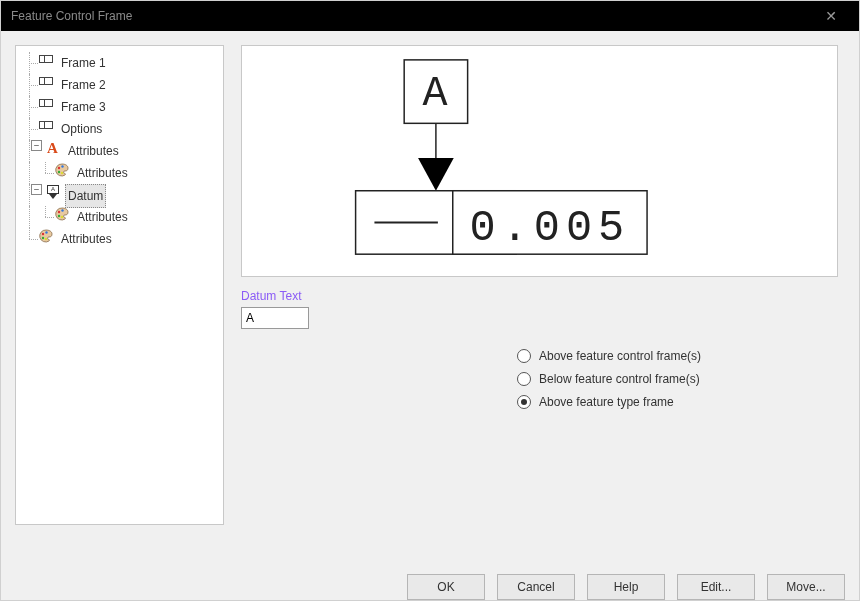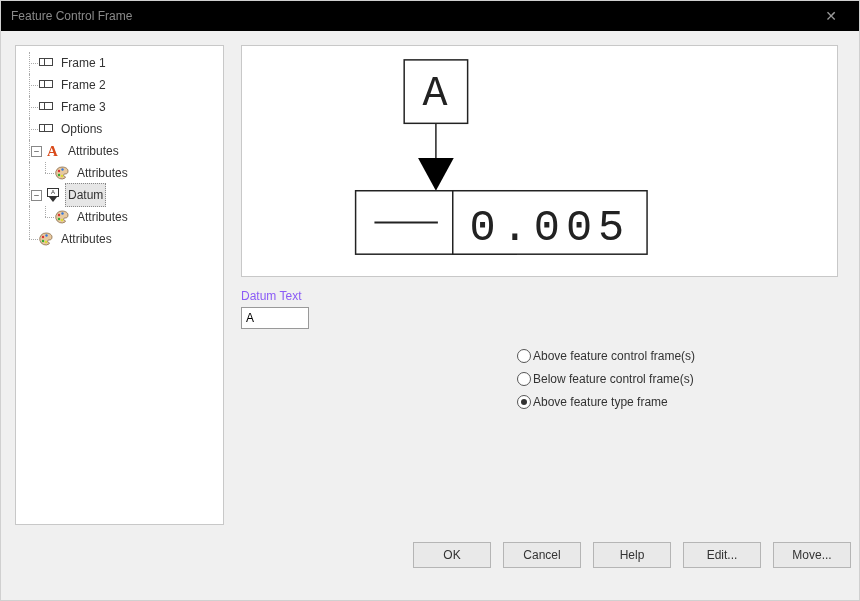--- a/index.html
+++ b/index.html
@@ -51,21 +51,21 @@
     top: 14px;
     width: 209px;
     height: 480px;
     background: #ffffff;
     border: 1px solid #c8c8c8;
     box-sizing: border-box;
     padding-top: 6px;
   }
   .node {
     display: flex;
-    align-items: center;
+    align-items: flex-start;
     height: 22px;
     line-height: 22px;
     white-space: nowrap;
   }
   .expander {
     width: 11px;
     height: 11px;
     border: 1px solid #888;
     box-sizing: border-box;
     background: #fff;
@@ -141,21 +141,21 @@
     position: absolute;
     left: 516px;
     top: 318px;
     display: flex;
     flex-direction: column;
     gap: 9px;
   }
   .radio-row {
     display: flex;
     align-items: flex-start;
-    gap: 2px;
+    gap: 8px;
     font-size: 12px;
     color: #333;
   }
   .radio {
     width: 14px;
     height: 14px;
     border: 1px solid #555;
     border-radius: 50%;
     box-sizing: border-box;
     display: inline-flex;
@@ -171,23 +171,23 @@
     border-radius: 50%;
   }
 
   .button-row {
     position: absolute;
     left: 0;
     right: 0;
     bottom: 0;
     height: 58px;
     display: flex;
-    align-items: flex-start;
+    align-items: flex-end;
     justify-content: flex-end;
-    padding-right: 8px;
+    padding-right: 14px;
     gap: 12px;
     margin-left: 36px;
   }
   .btn {
     min-width: 78px;
     height: 26px;
     background: #e9e9e9;
     border: 1px solid #b5b5b5;
     font-family: inherit;
     font-size: 12px;

